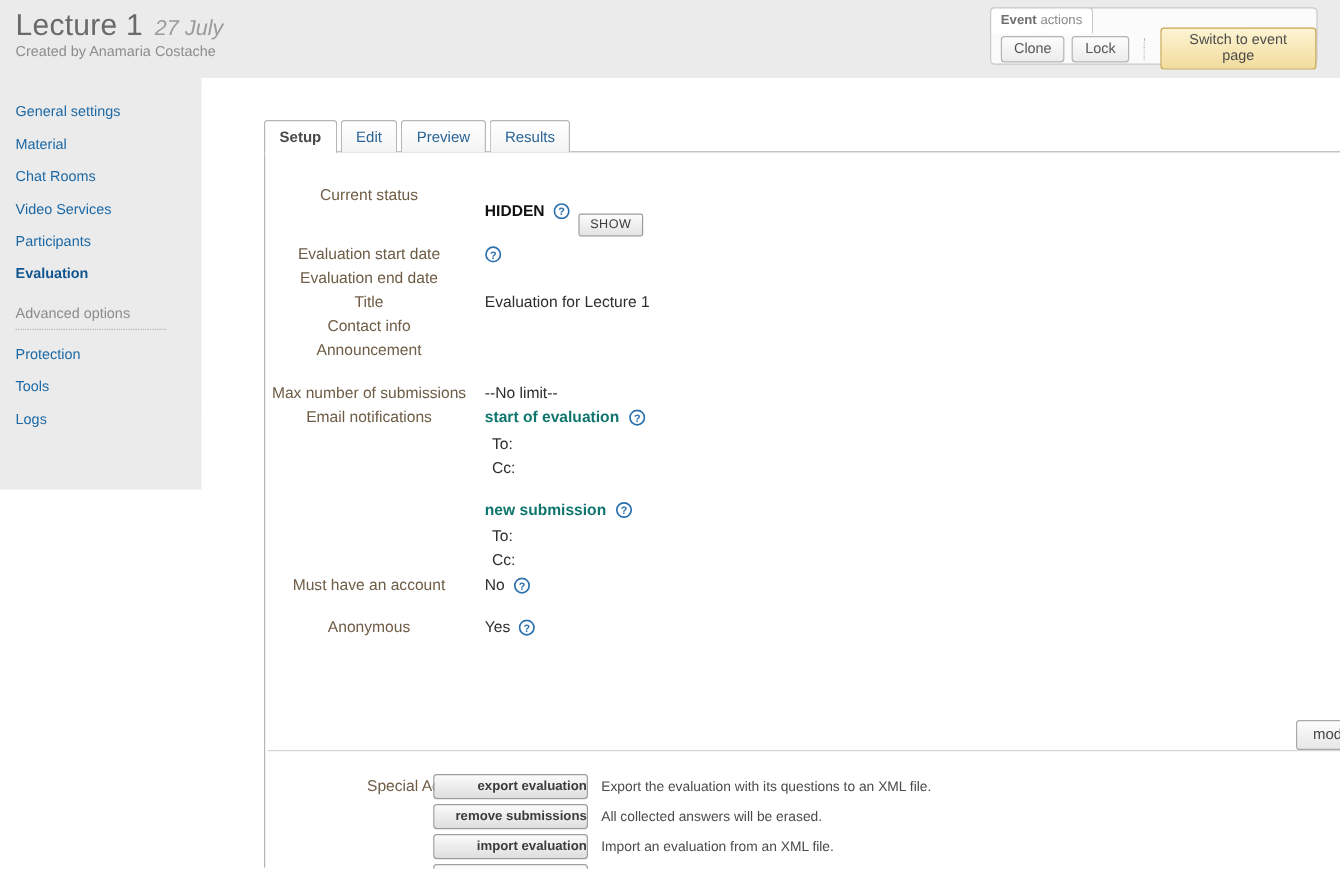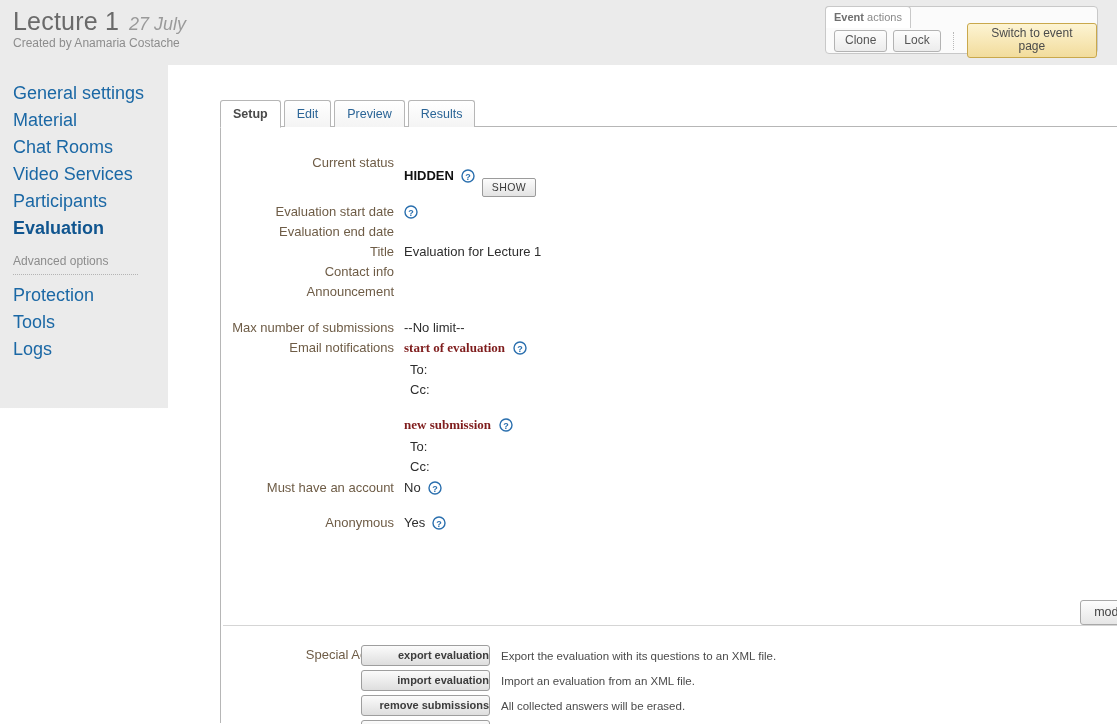--- a/index.html
+++ b/index.html
@@ -124,21 +124,21 @@
   }
 
   
   #sidebar-nav {
     position: absolute;
     left: 13px; top: 85px;
     width: 150px;
   }
   .nav-item {
     display: block;
-    font-size: 18px;
+    font-size: 12px;
     color: #1b68a5;
     margin-bottom: 11px;
     cursor: pointer;
     text-decoration: none;
     line-height: 16px;
   }
   .nav-item.current {
     font-weight: bold;
     color: #10558f;
   }
@@ -214,21 +214,21 @@
     left: 0; top: 0;
     width: 100%;
   }
   .frow {
     display: flex;
     align-items: flex-start;
     min-height: 16px;
   }
   .flabel {
     width: 183px;
-    text-align: right;
+    text-align: center;
     padding-right: 10px;
     color: #6e5c46;
     font-size: 13px;
     line-height: 16px;
     box-sizing: border-box;
   }
   .fvalue {
     flex: 1;
     font-size: 13px;
     color: #2d2d2d;
@@ -256,22 +256,21 @@
     border-radius: 2px;
     padding: 2px 9px 3px 9px;
     cursor: pointer;
     letter-spacing: 0.4px;
     margin-top: 23px;
   }
 
   .subhead {
     font-weight: bold;
     font-size: 13px;
-    color: #7f1d1d;
-    font-family: Liberation Serif, serif;
+    color: #0f766e;
   }
   .sub-line {
     font-size: 13px;
     color: #2d2d2d;
     line-height: 20px;
   }
 
   
   #modify-btn {
     position: absolute;
@@ -503,28 +502,28 @@
 
     <div id="special-actions">
       <div id="sa-label">Special Actions</div>
       <div id="sa-rows">
 
         <div class="sa-row">
           <button class="sa-btn">export evaluation</button>
           <span class="sa-desc">Export the evaluation with its questions to an XML file.</span>
         </div>
         <div class="sa-row">
+          <button class="sa-btn">remove submissions</button>
+          <span class="sa-desc">All collected answers will be erased.</span>
+        </div>
+        <div class="sa-row">
           <button class="sa-btn">import evaluation</button>
           <span class="sa-desc">Import an evaluation from an XML file.</span>
         </div>
         <div class="sa-row">
-          <button class="sa-btn">remove submissions</button>
-          <span class="sa-desc">All collected answers will be erased.</span>
-        </div>
-        <div class="sa-row">
           <button class="sa-btn">remove questions</button>
 
         </div>
 
       </div>
     </div>
 
   </div>
 </div>
 

